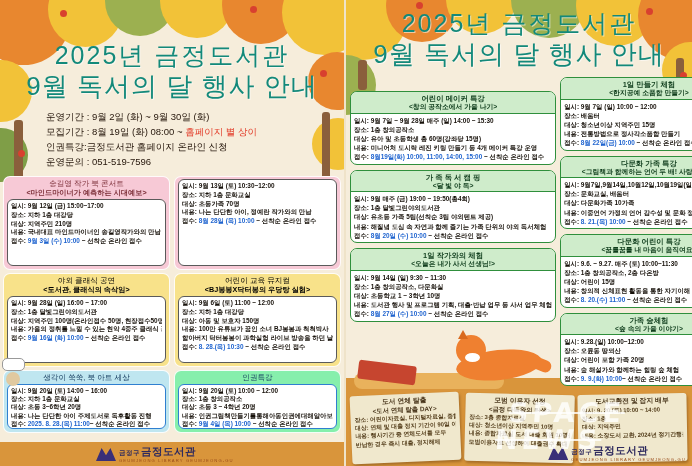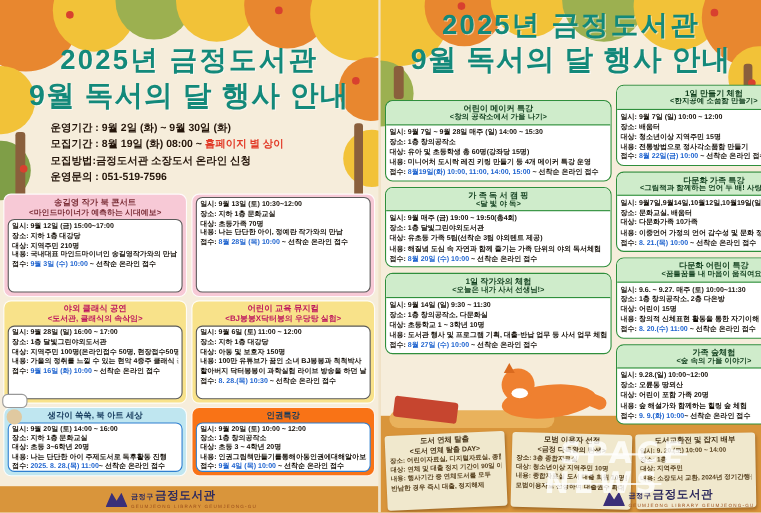--- a/index.html
+++ b/index.html
@@ -4,37 +4,37 @@
 <style>
   html,body{margin:0;padding:0}
   body{width:692px;height:466px;overflow:hidden;background:#d9953b;font-family:"Liberation Sans",sans-serif}
   .stage{position:relative;width:692px;height:466px}
   .poster{position:absolute;top:0;width:344px;height:466px;background:#f6eddb;overflow:hidden}
   .poster.pleft{left:0;border-right:2px solid #efe3c9}
   .poster.pright{left:346px;width:346px}
   .b{position:absolute;border-radius:50%;z-index:0}
   .trunk{position:absolute;background:#8a5f3c;z-index:0;border-radius:3px}
   .ap{position:absolute;width:7px;height:7px;background:#d8402f;border-radius:50%;z-index:1}
-  .pt1,.pt2{position:relative;z-index:2;text-align:center;color:#13897a;font-weight:700;margin:0;text-shadow:1px 1px 0 rgba(255,255,255,.55)}
+  .pt1,.pt2{position:relative;z-index:2;text-align:center;color:#13897a;font-weight:400;margin:0;text-shadow:1px 1px 0 rgba(255,255,255,.55)}
   .pt1{font-size:25px;line-height:30px;margin-top:40px;letter-spacing:2px}
   .pt2{font-size:26px;line-height:33px;letter-spacing:1px}
   .pright .pt1{margin-top:8px}
   .infoblk{position:relative;z-index:2;margin:6px 0 0 46px}
-  .iline{font-size:9.5px;line-height:15px;font-weight:700;color:#24150a}
+  .iline{font-size:9.5px;line-height:15px;font-weight:400;color:#24150a}
   .iline .red{color:#e23b28}
   .lgrid{position:relative;z-index:2;display:grid;grid-template-columns:1fr 1fr;gap:3px 4px;padding:0 3px;margin-top:7px}
   .lcard{border-radius:7px;overflow:hidden;height:92px;border:1px solid rgba(255,255,255,.9);display:flex;flex-direction:column}
   .lcard.small{height:61px}
   .lcard.pink{background:#f7c9d6}.lcard.yellow{background:#f8e28a}
-  .lcard.cyan{background:#bfe6f0}.lcard.blue{background:#f97316}
+  .lcard.cyan{background:#bfe6f0}.lcard.blue{background:#86efac}
   .chead{text-align:center;padding-top:2px}
-  .chead .t1{font-size:7.6px;line-height:9px;font-weight:700}
+  .chead .t1{font-size:7.6px;line-height:9px;font-weight:400}
   .chead .t2{font-size:7.2px;line-height:9px;font-weight:700;white-space:nowrap;overflow:hidden}
   .t2:empty,.row:empty,.nrow:empty{display:none}
-  .pink .chead{color:#7c2f38}.yellow .chead{color:#be185d}.cyan .chead,.blue .chead{color:#14395c}
+  .pink .chead{color:#7c2f38}.yellow .chead{color:#000000}.cyan .chead,.blue .chead{color:#14395c}
   .cbox{flex:1;background:#fff;border:1px solid #5a5a5a;border-radius:6px;margin:2px 3px 3px;padding:2px 3px;overflow:hidden}
   .cyan .cbox,.blue .cbox{border-color:#2f7fd0}
   .row{font-size:6.4px;line-height:8.8px;font-weight:700;color:#17110a;white-space:nowrap;overflow:hidden}
   .small .row{line-height:8.2px}
   .sd{color:#1e63cf}
   .rgrid{position:relative;z-index:2;display:grid;grid-template-columns:1fr 1fr;gap:4px;padding:0 4px;margin-top:6px;align-items:start}
   .col{display:flex;flex-direction:column;gap:5px}
   .col.cl{padding-top:14px}
   .gcard{background:#fff;border:1.5px solid #2f8f3c;border-radius:7px;overflow:hidden}
   .ghead{background:#cfeccb;border-bottom:1px solid #2f8f3c;text-align:center;padding:2px 2px 1px;color:#0f3d1c}
@@ -95,21 +95,21 @@
     <i class="ap" style="left:250px;top:6px"></i>
     <i class="ap" style="left:320px;top:70px"></i>
     <i class="ap" style="left:18px;top:150px"></i>
 
     <h1 class="pt1">2025년 금정도서관</h1>
     <h1 class="pt2">9월 독서의 달 행사 안내</h1>
 
     <div class="infoblk">
       <div class="iline"><span>운영기간 : 9월 2일 (화) ~ 9월 30일 (화)</span><span class="red"></span></div>
       <div class="iline"><span>모집기간 : 8월 19일 (화) 08:00 ~ </span><span class="red">홈페이지 별 상이</span></div>
-      <div class="iline"><span>모집방법:금정도서관 소장도서 온라인 신청</span><span class="red"></span></div>
+      <div class="iline"><span>인권특강:금정도서관 홈페이지 온라인 신청</span><span class="red"></span></div>
       <div class="iline"><span>운영문의 : 051-519-7596</span><span class="red"></span></div>
     </div>
 
     <div class="lgrid">
       <article class="lcard pink">
         <header class="chead">
           <div class="t1">송길영 작가 북 콘서트</div>
             <div class="t2">&lt;마인드마이너가 예측하는 시대예보&gt;</div>
         </header>
         <div class="cbox">

